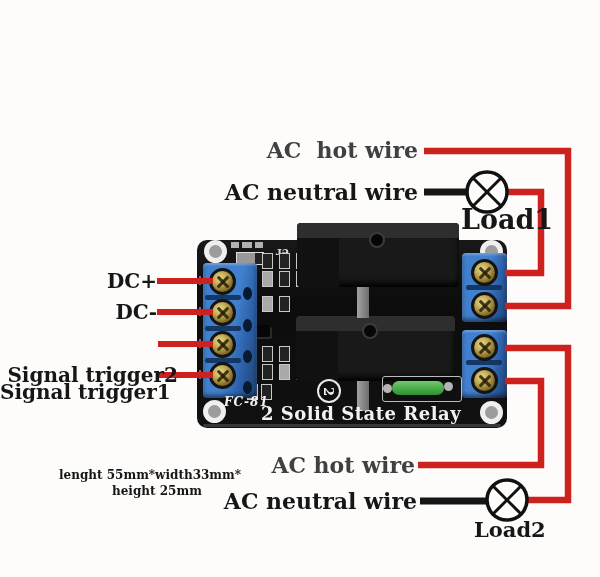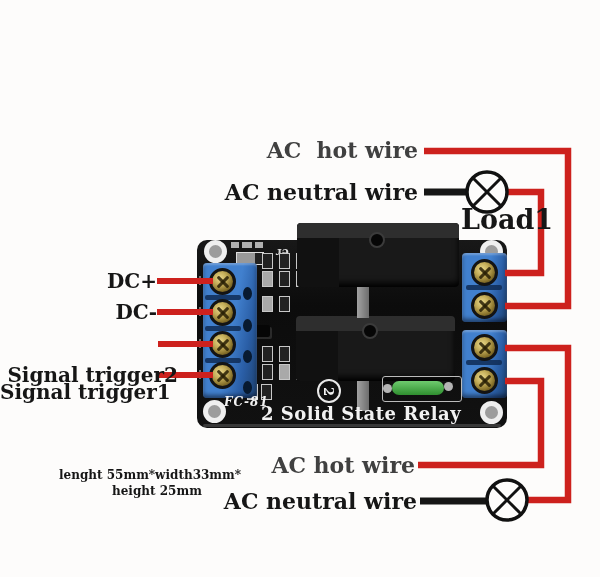--- a/index.html
+++ b/index.html
@@ -173,17 +173,18 @@
   <div class="lbl ralign" style="width:418px;top:179px;font-size:22px;">AC neutral wire</div>
   <div class="lbl" style="left:461px;top:207px;width:70px;text-align:center;font-size:27px;">Load1</div>
 
   <div class="lbl ralign" style="width:157px;top:299px;font-size:20px;">DC-</div>
   <div class="lbl ralign" style="width:157px;top:268px;font-size:20px;">DC+</div>
   <div class="lbl ralign" style="width:157px;top:331px;font-size:20px;margin-top:48px;">Signal trigger1</div>
   <div class="lbl ralign" style="width:178px;top:362px;font-size:20px;">Signal trigger2</div>
 
   <div class="lbl red ralign" style="width:415px;top:452px;font-size:22px;">AC hot wire</div>
   <div class="lbl ralign" style="width:417px;top:488px;font-size:22px;">AC neutral wire</div>
+  <div class="lbl" style="left:474px;top:517px;width:70px;text-align:center;font-size:21px;">Load2</div>
 
   <div class="lbl" style="left:59px;top:462px;font-size:12px;">lenght 55mm*width33mm*</div>
   <div class="lbl" style="left:112px;top:478px;font-size:12px;">height 25mm</div>
 
 </div>
 
 </body></html>

